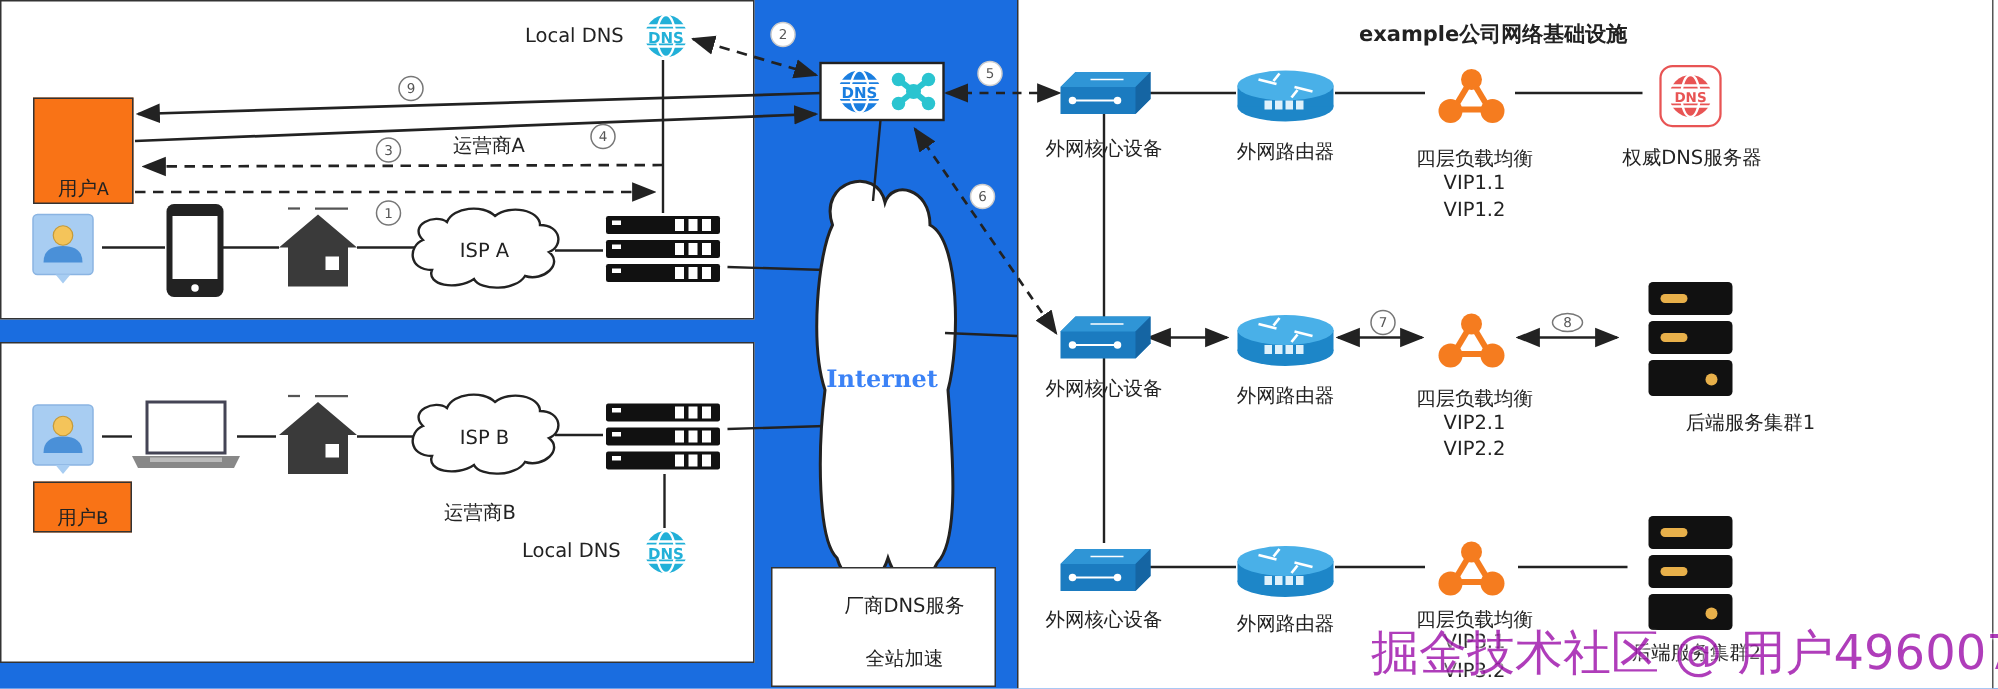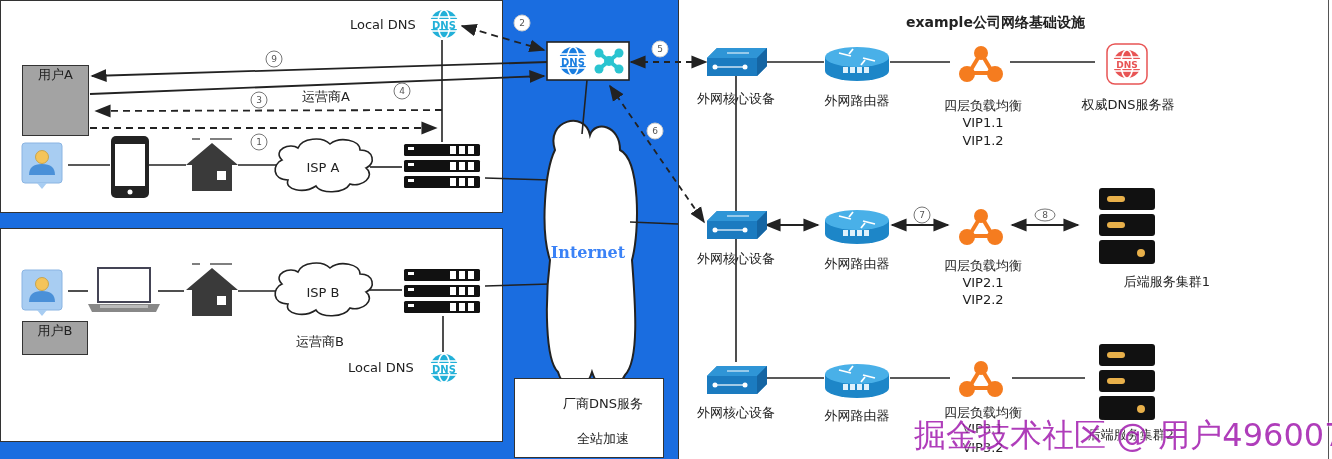--- a/index.html
+++ b/index.html
@@ -4,21 +4,21 @@
 <style>
   html, body { margin: 0; padding: 0; }
   body { width: 1332px; height: 459px; position: relative; overflow: hidden; background: #ffffff; font-family: "DejaVu Sans", "Liberation Sans", sans-serif; }
   #stage { position: absolute; left: 0; top: 0; width: 1332px; height: 459px; }
   .blue-bg { position: absolute; left: 0; top: 0; width: 678px; height: 459px; background: #1a6de0; }
   .panel { position: absolute; background: #fff; border: 1.5px solid #333; box-sizing: border-box; }
   .right-panel { position: absolute; left: 678px; top: 0; width: 651px; height: 459px; background: #fff; border-left: 1.5px solid #333; border-right: 1.5px solid #555; box-sizing: border-box; }
   .lbl { position: absolute; font-size: 13px; color: #222; white-space: nowrap; font-family: "DejaVu Sans", sans-serif; }
   .lbl.c { transform: translateX(-50%); text-align: right; }
   .title { font-weight: bold; font-size: 14px; }
-  .box { position: absolute; background: #a3a3a3; border: 1.5px solid #333; box-sizing: border-box; display: flex; align-items: flex-start; justify-content: center; font-size: 13px; color: #222; }
+  .box { position: absolute; background: #f97316; border: 1.5px solid #333; box-sizing: border-box; display: flex; align-items: flex-end; justify-content: center; font-size: 13px; color: #222; font-family: Liberation Mono, monospace; }
   .legend { position: absolute; left: 514px; top: 378px; width: 150px; height: 80px; background: #fff; border: 1.5px solid #333; box-sizing: border-box; }
   .legend .row { position: absolute; left: 6px; display: flex; align-items: center; font-size: 13px; color: #222; }
   .watermark { position: absolute; left: 914px; top: 414px; font-size: 32px; color: #a21caf; opacity: 0.85; white-space: nowrap; letter-spacing: 0px; font-family: "DejaVu Sans", sans-serif; text-shadow: 0 0 2px #fff, 0 0 2px #fff; }
   svg.overlay { position: absolute; left: 0; top: 0; }
 </style>
 </head>
 <body>
 
 <div id="stage">
   <div class="blue-bg"></div>

